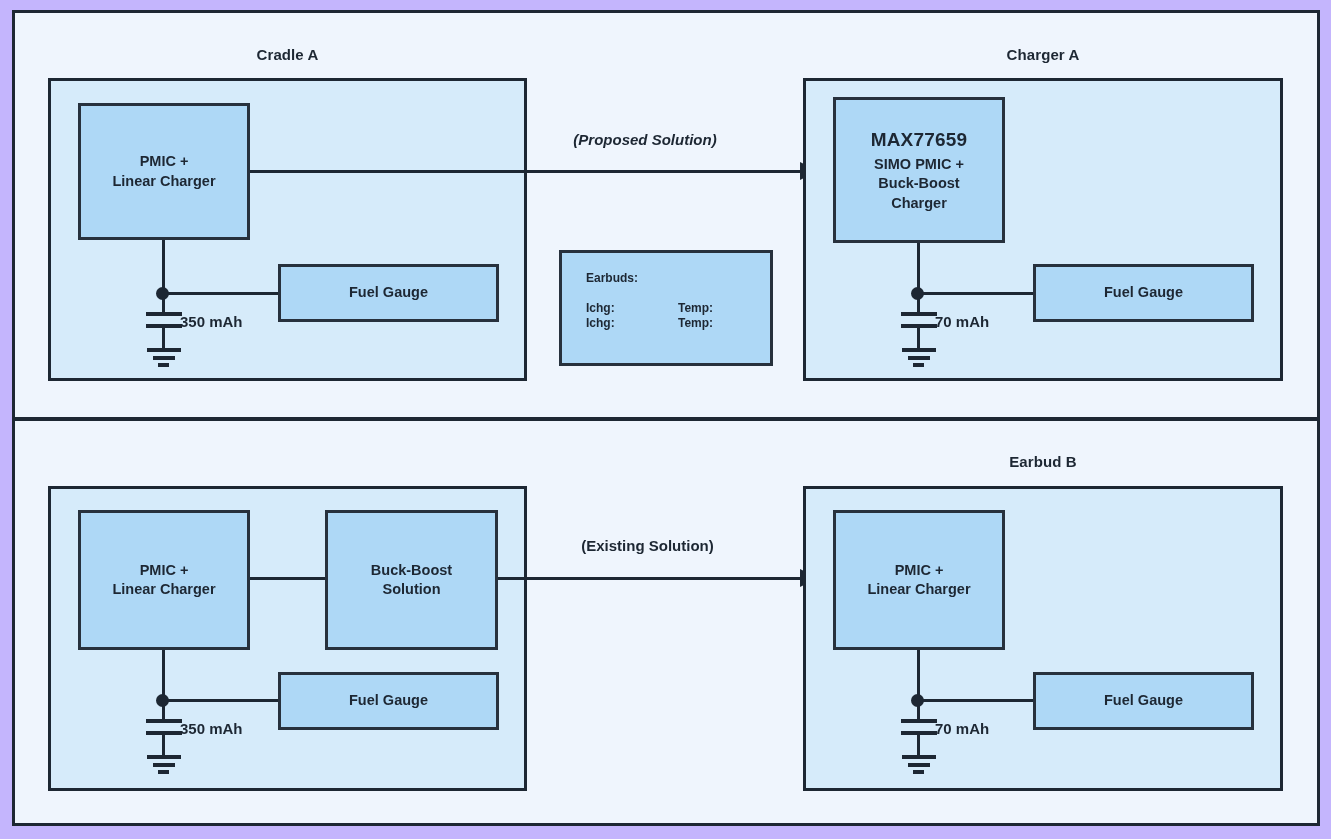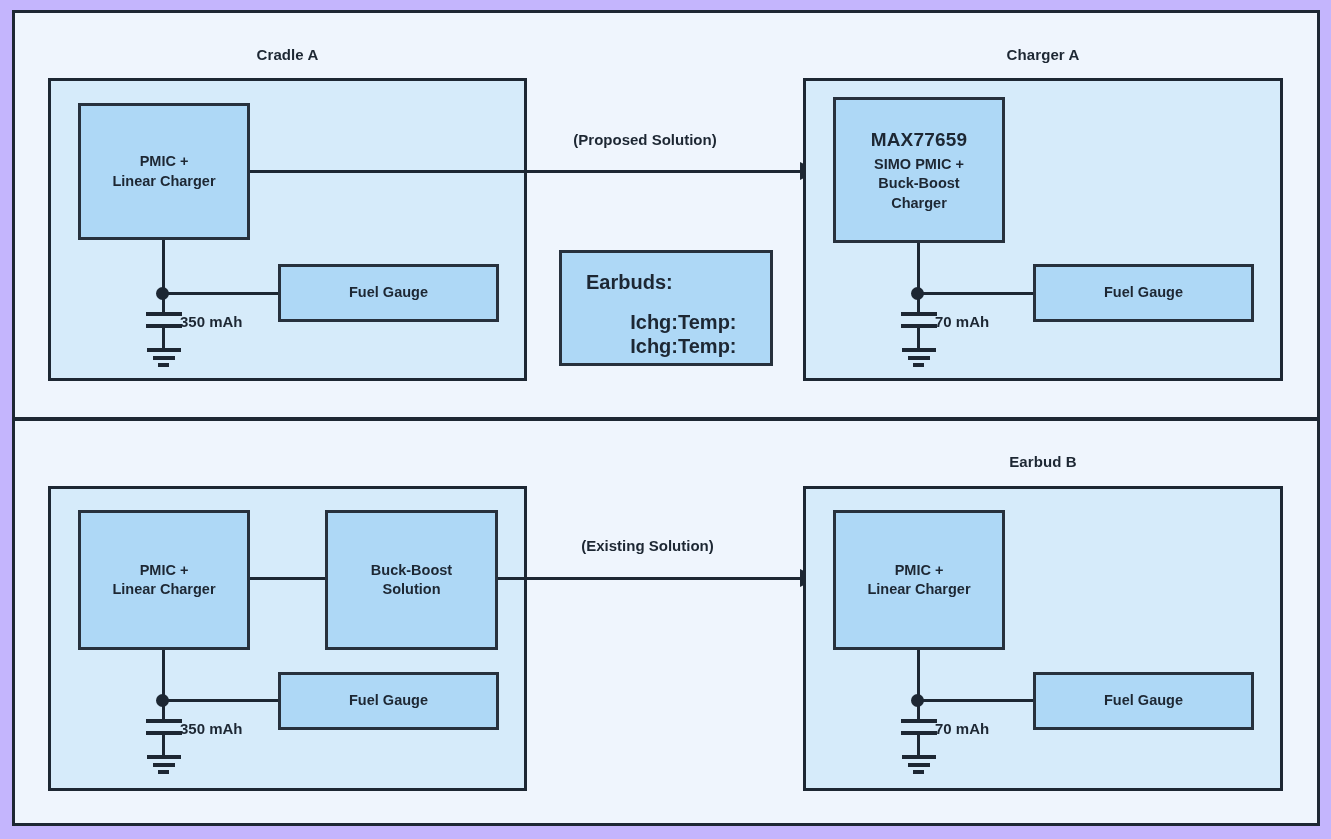--- a/index.html
+++ b/index.html
@@ -86,29 +86,29 @@
   }
 
   
   .oled-screen {
     position: absolute;
     background: #aed8f6;
     border: 3px solid #27313d;
     box-sizing: border-box;
     color: #1d2733;
     font-weight: bold;
-    font-size: 20px;
+    font-size: 12px;
   }
   .oled-inner {
     position: absolute;
     left: 24px;
     top: 18px;
   }
   .oled-head { margin-bottom: 16px; }
-  .oled-row { display: flex; line-height: 1.22; text-align: right; }
+  .oled-row { display: flex; line-height: 1.22; }
   .oled-col-a { width: 92px; }
 
   
   .wire-h {
     position: absolute;
     height: 3px;
     background: #1d2733;
   }
   .wire-v {
     position: absolute;
@@ -199,21 +199,21 @@
 
   <div class="wire-v" style="left:162px; top:294px; height:18px;"></div>
   <div class="cap-plate-top" style="left:146px; top:312px;"></div>
   <div class="cap-plate-bot" style="left:146px; top:324px;"></div>
   <div class="cap-label" style="left:180px; top:313px;">350 mAh</div>
   <div class="wire-v" style="left:162px; top:328px; height:21px;"></div>
   <div class="gnd-1" style="left:147px; top:348px;"></div>
   <div class="gnd-2" style="left:153px; top:356px;"></div>
   <div class="gnd-3" style="left:158px; top:363px;"></div>
 
-  <div class="flow-label" style="left:528px; top:131px; width:234px;">(Proposed Solution)</div>
+  <div class="flow-label" style="left:528px; top:131px; width:234px;font-style:italic;">(Proposed Solution)</div>
   <div class="wire-h" style="left:250px; top:170px; width:551px;"></div>
   <div class="arrow-head" style="left:800px; top:162px;"></div>
 
 
   <div class="oled-screen" style="left:559px; top:250px; width:214px; height:116px;">
     <div class="oled-inner">
       <div class="oled-head">Earbuds:</div>
       <div class="oled-row">
         <span class="oled-col-a">Ichg:</span>
         <span>Temp:</span>

